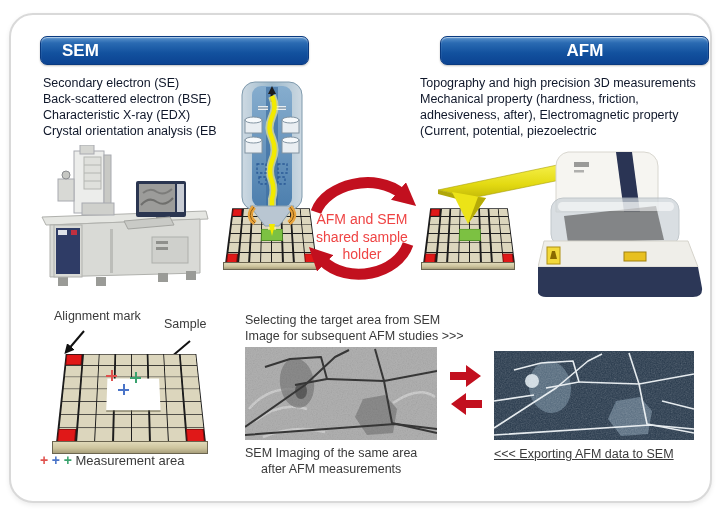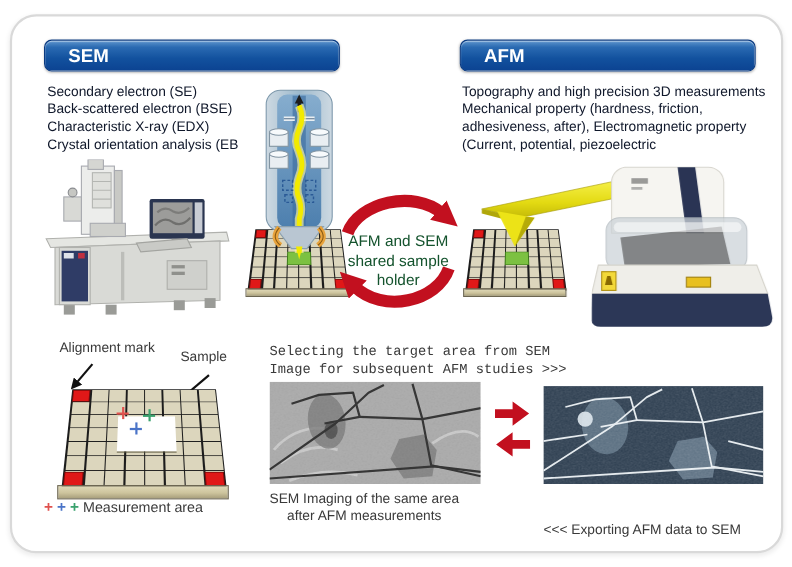--- a/index.html
+++ b/index.html
@@ -7,21 +7,21 @@
          font-family:"Liberation Sans",sans-serif;}
   .abs{position:absolute;}
   #card{left:9px;top:13px;width:699px;height:486px;background:#ffffff;border:2px solid #d9d9d9;
         border-radius:24px;box-shadow:0 2px 5px rgba(0,0,0,0.08);}
   .badge{height:27px;border-radius:7px;border:1px solid #0a3a80;
          background:linear-gradient(180deg,#5f96ce 0%,#2a6ab2 22%,#12519e 60%,#0c4392 100%);
          box-shadow:inset 0 1px 1px rgba(255,255,255,0.55), 0 1px 2px rgba(0,0,0,0.25);
          color:#ffffff;font-weight:bold;font-size:17px;line-height:27px;padding-left:21px;box-sizing:content-box;}
   .txt{color:#0f172a;font-size:12.5px;line-height:16px;white-space:nowrap;}
   .cap{color:#3a3a3a;font-size:12.5px;line-height:15.5px;white-space:nowrap;}
-  .center-label{color:#14532d;font-size:14px;line-height:17.5px;text-align:center;white-space:nowrap;}
+  .center-label{color:#ef4444;font-size:14px;line-height:17.5px;text-align:center;white-space:nowrap;}
   
   .plane{position:absolute;transform-origin:50% 100%;border:1.6px solid #1c1c1c;background-color:#dcd6bd;}
   .plane.small{width:90px;height:84px;transform:perspective(300px) rotateX(40deg);
     background-image:
       repeating-linear-gradient(90deg,#1c1c1c 0,#1c1c1c 1.3px,transparent 1.3px,transparent 11.25px),
       repeating-linear-gradient(0deg,#1c1c1c 0,#1c1c1c 1.3px,transparent 1.3px,transparent 14px);}
   .plane.big{width:148px;height:126px;transform:perspective(520px) rotateX(37deg);
     background-image:
       repeating-linear-gradient(90deg,#1c1c1c 0,#1c1c1c 1.4px,transparent 1.4px,transparent 18.5px),
       repeating-linear-gradient(0deg,#1c1c1c 0,#1c1c1c 1.4px,transparent 1.4px,transparent 18px);}
@@ -46,21 +46,21 @@
 </head>
 <body>
 
 <div id="stage">
   <div id="card" class="abs"></div>
 
   <div class="abs badge" style="left:40px;top:36px;width:246px;">
     <span>SEM</span>
   </div>
 
-  <div class="abs badge" style="left:418px;top:36px;width:246px;">
+  <div class="abs badge" style="left:440px;top:36px;width:246px;text-align:center;">
     <span>AFM</span>
   </div>
 
   <div class="abs txt" style="left:43px;top:75px;">
     <div>Secondary electron (SE)</div>
     <div>Back-scattered electron (BSE)</div>
     <div>Characteristic X-ray (EDX)</div>
     <div>Crystal orientation analysis (EB</div>
   </div>
 
@@ -255,21 +255,21 @@
   <div class="abs cross" style="left:130px;top:372px;color:#3aa26e;"></div>
   <div class="abs cross" style="left:118px;top:384px;color:#4a74c8;"></div>
 
   <div class="abs legend" style="left:40px;top:452px;">
     <b style="color:#e0524e;">+</b>
     <b style="color:#4a74c8;">+</b>
     <b style="color:#3aa26e;">+</b>
     <span>Measurement area</span>
   </div>
 
-  <div class="abs cap" style="left:245px;top:313px;font-family:Liberation Mono, monospace;">
+  <div class="abs cap" style="left:245px;top:313px;">
     <div>Selecting the target area from SEM</div>
     <div>Image for subsequent AFM studies &gt;&gt;&gt;</div>
   </div>
 
   <svg class="abs" style="left:245px;top:347px;" width="192" height="93" viewBox="0 0 192 93">
     <defs>
       <filter id="g1">
           <feTurbulence type="fractalNoise" baseFrequency="0.8" numOctaves="2" stitchTiles="stitch"></feTurbulence>
           <feColorMatrix type="saturate" values="0"></feColorMatrix>
         </filter>
@@ -323,14 +323,14 @@
       <path d="M85,31 L145,33"></path>
       <path d="M0,84 L156,74 L200,78"></path>
       <path d="M135,2 L145,33 L200,23"></path>
       <path d="M145,33 L153,73 L200,82"></path>
       <path d="M0,50 L40,44"></path>
         <path d="M168,50 L200,58"></path>
     </g>
     <rect width="200" height="89" filter="url(#g2)" opacity="0.3" style="mix-blend-mode:screen"></rect>
   </svg>
 
-  <div class="abs cap" style="left:494px;top:474px;">&lt;&lt;&lt; Exporting AFM data to SEM</div>
+  <div class="abs cap" style="left:494px;top:447px;text-decoration:underline;">&lt;&lt;&lt; Exporting AFM data to SEM</div>
 </div>
 
 </body></html>

